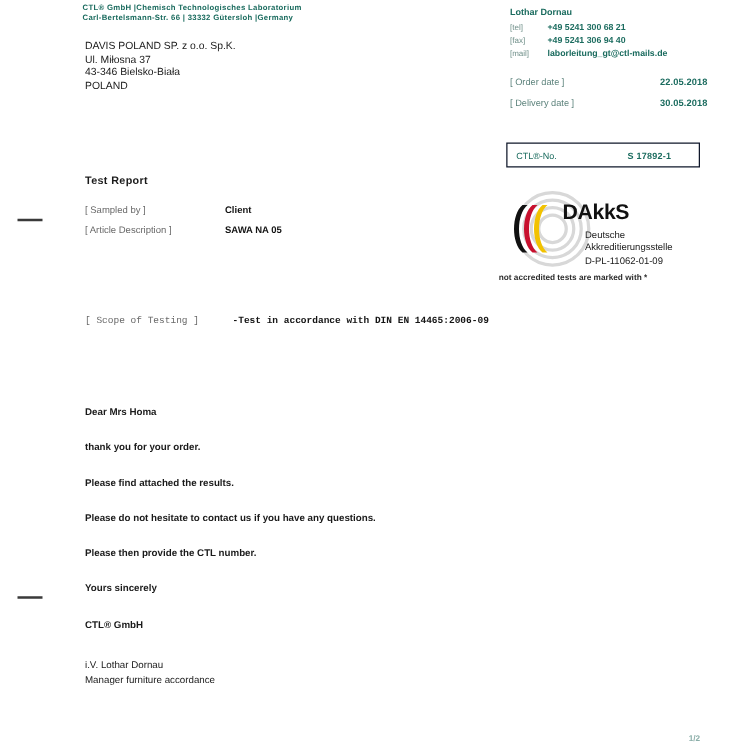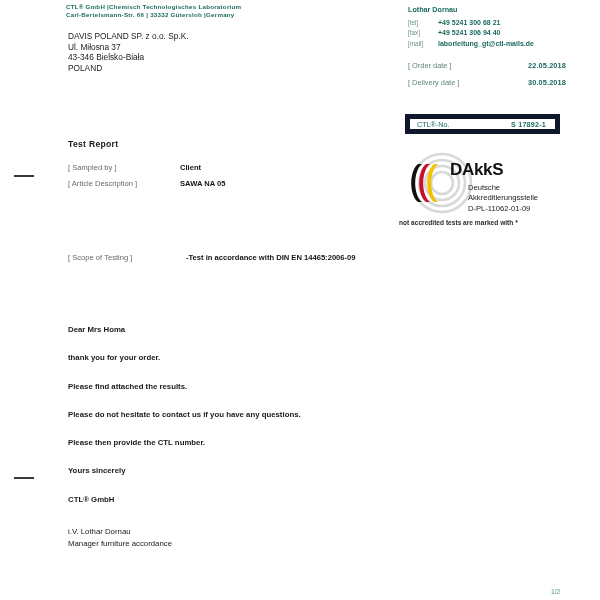--- a/index.html
+++ b/index.html
@@ -100,26 +100,26 @@
   .date-label { color: #5d837c; }
   .date-value { font-weight: bold; letter-spacing: 0.1px; }
 
   
   .ctl-box {
     position: absolute;
     left: 405px;
     top: 114px;
     width: 155px;
     height: 20px;
-    border: 5px solid #0f172a;
+    border: 1px solid #0f172a;
     box-sizing: border-box;
     display: flex;
     align-items: center;
     justify-content: space-between;
-    padding: 0 9px 0 7px;
+    padding: 0 22px 0 7px;
     font-size: 7.2px;
     color: #1a6b5e;
   }
   .ctl-box-value { font-weight: bold; letter-spacing: 0.2px; }
 
   
   .dakks {
     position: absolute;
     left: 404px;
     top: 152px;
@@ -192,20 +192,21 @@
     color: #141414;
   }
   .scope-row {
     position: absolute;
     left: 68px;
     top: 253px;
     width: 330px;
     display: flex;
     font-size: 7.6px;
     align-items: baseline;
+    font-family: Liberation Mono, monospace;
   }
   .scope-row .param-label { width: 118px; flex: 0 0 118px; }
 
   
   .letter {
     position: absolute;
     left: 68px;
     top: 325px;
     width: 400px;
     font-size: 7.8px;

